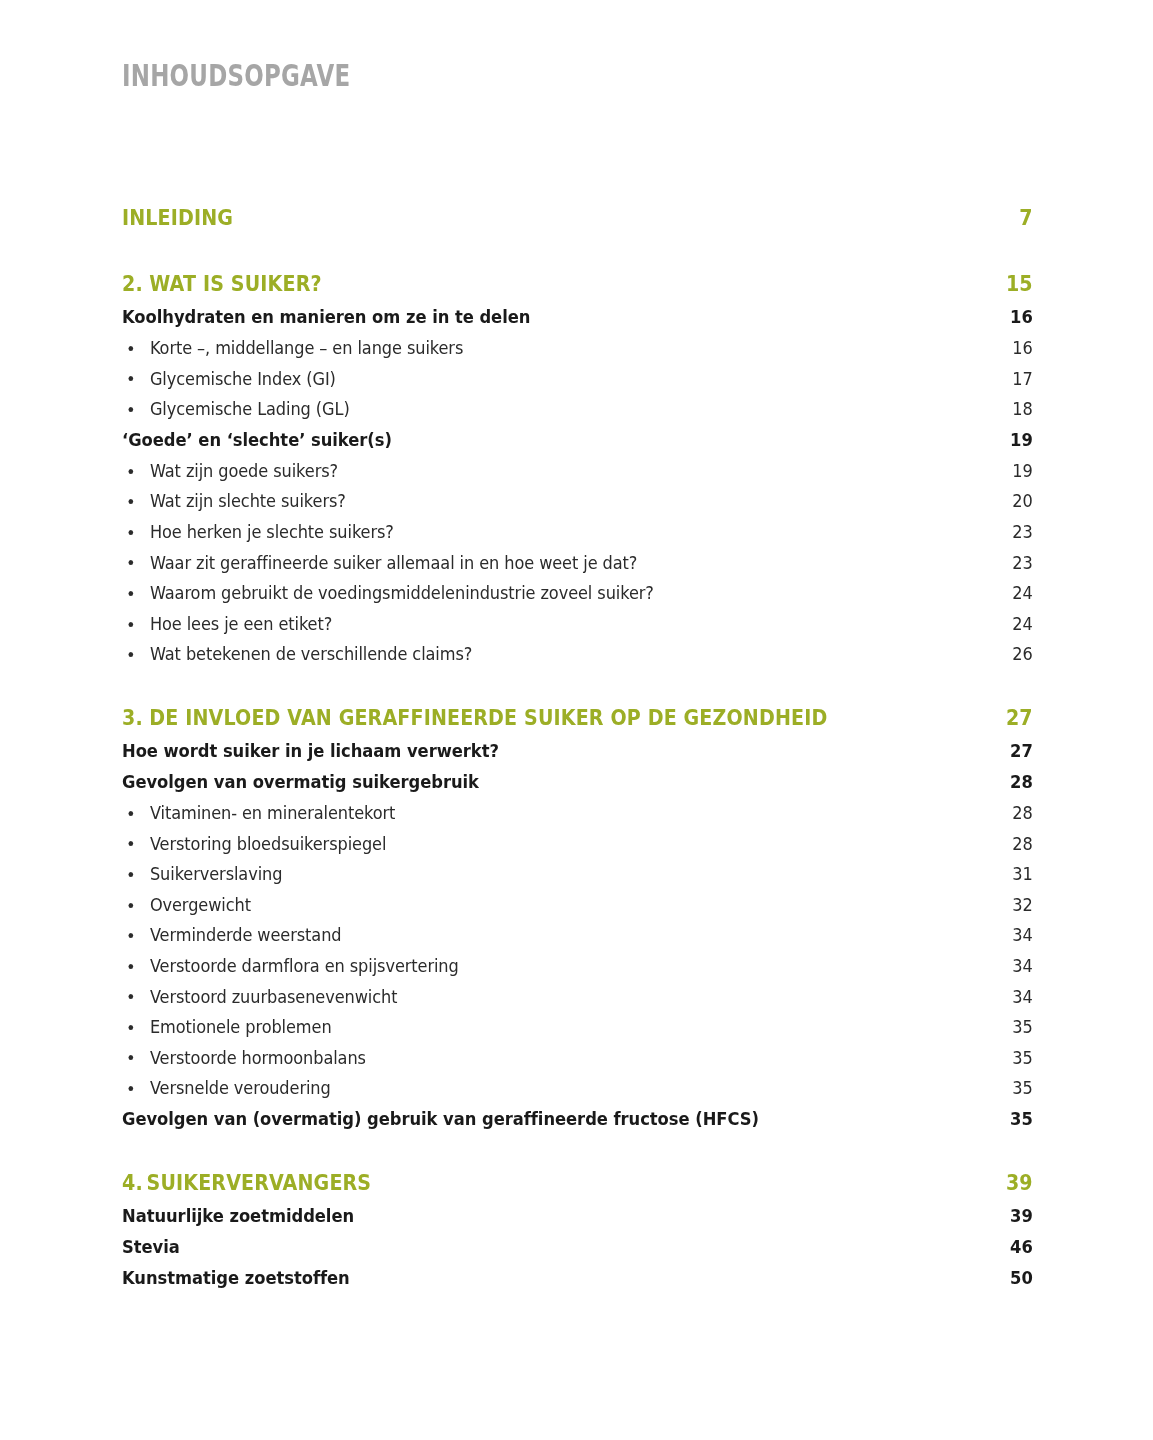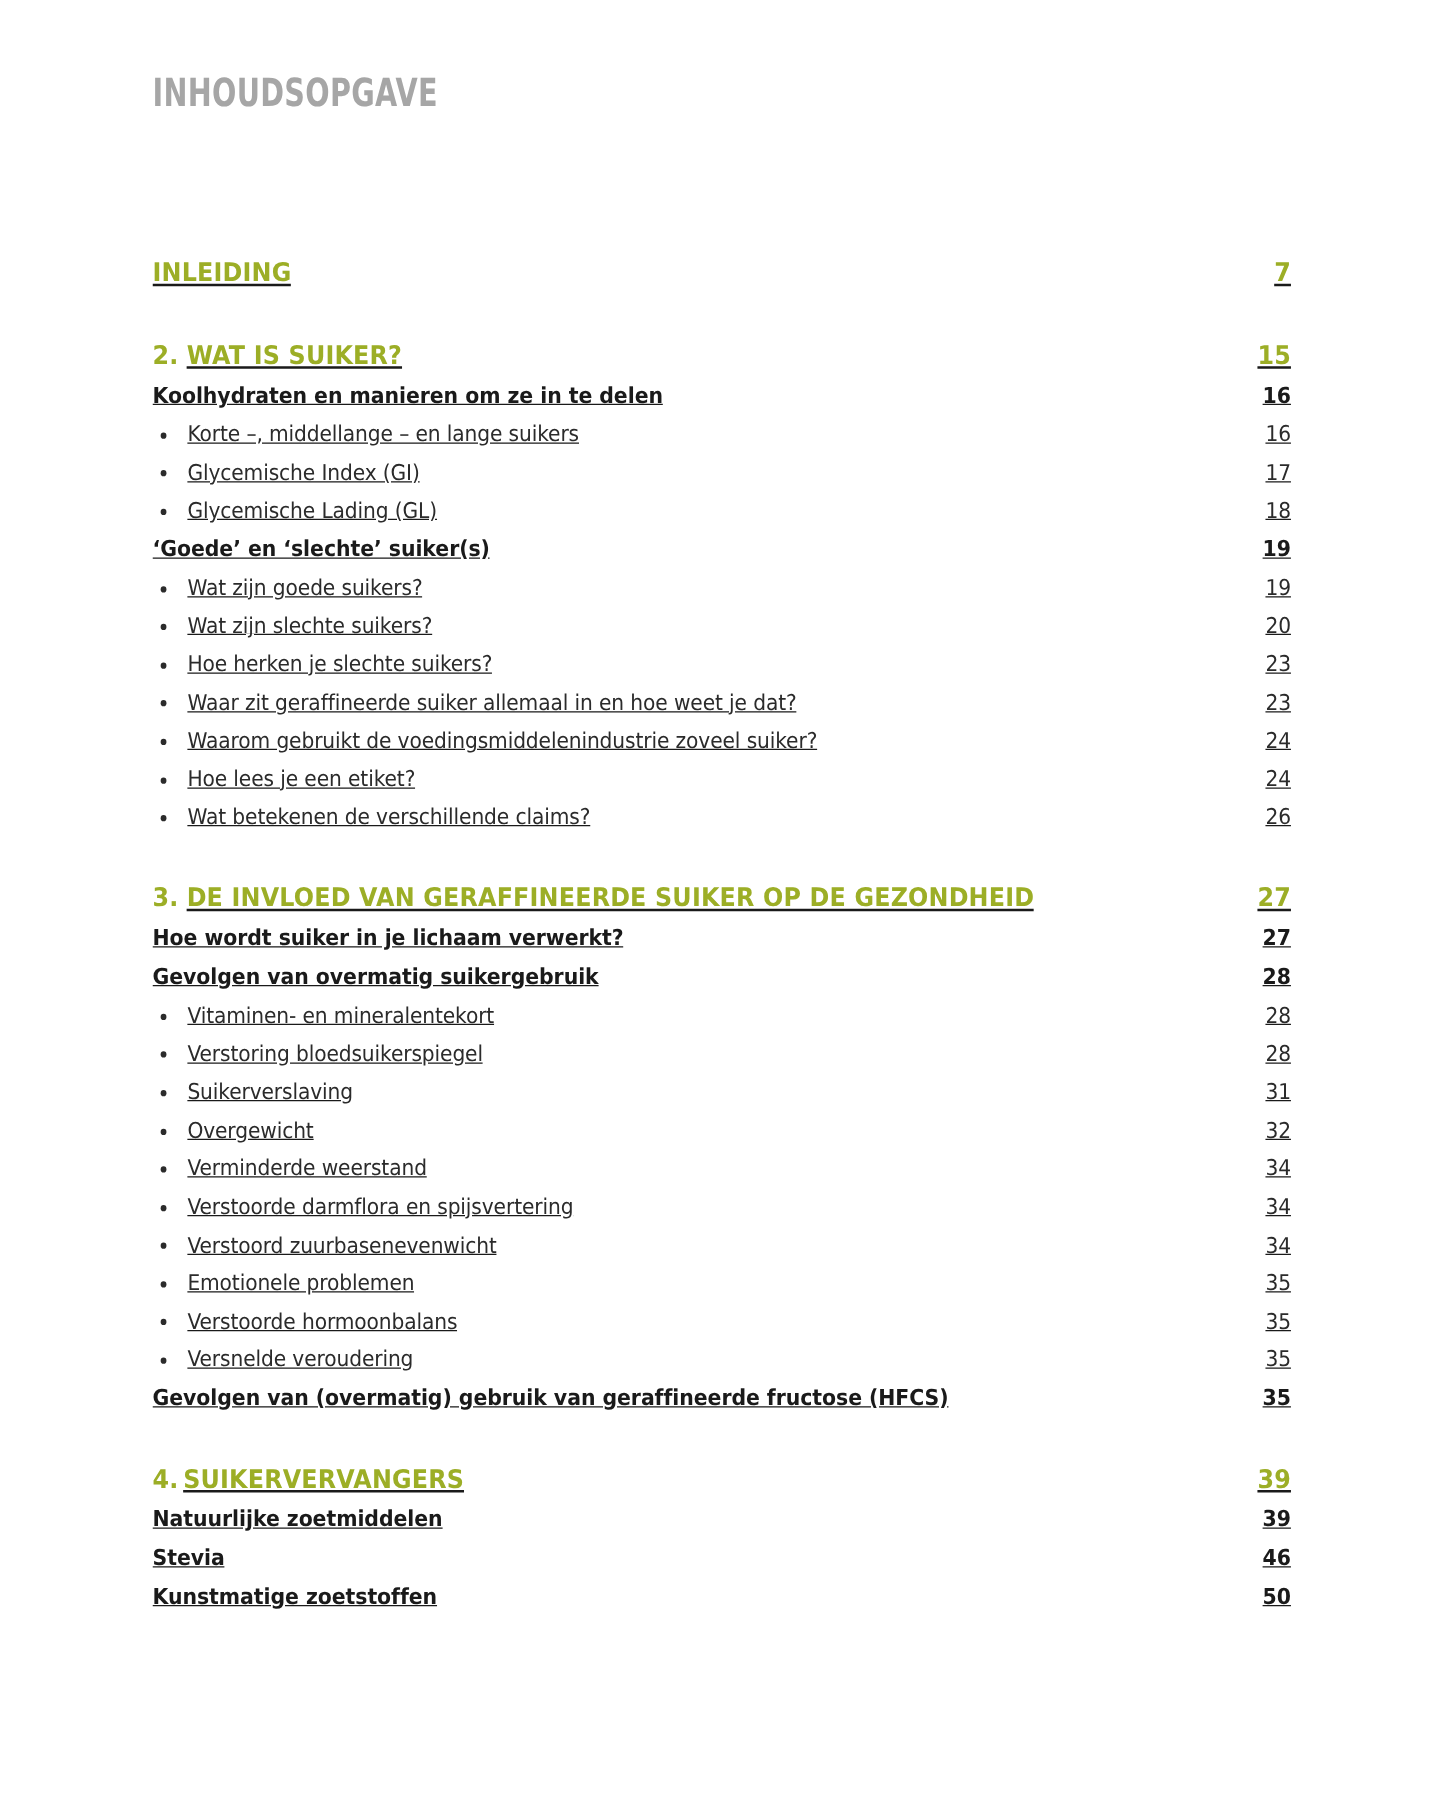--- a/index.html
+++ b/index.html
@@ -67,21 +67,20 @@
 
   .row .page-num {
     flex: 0 0 auto;
     text-align: right;
     font-variant-numeric: tabular-nums;
   }
 
   
   .group {
     margin-bottom: 30px;
-    text-decoration: underline;
   }
   .group:last-child {
     margin-bottom: 0;
   }
 
   
   .lvl-chapter {
     font-family: "DejaVu Sans", sans-serif;
     font-weight: 700;
     font-size: 20.5px;

